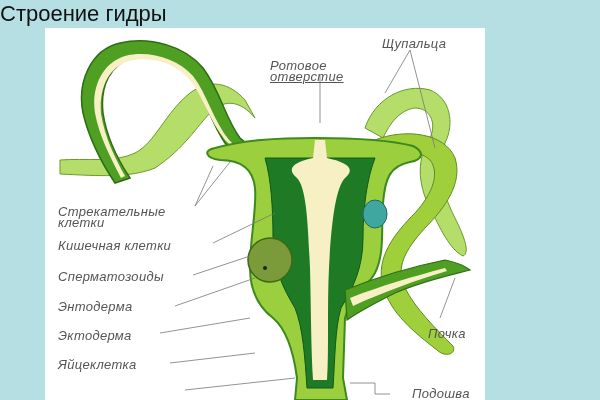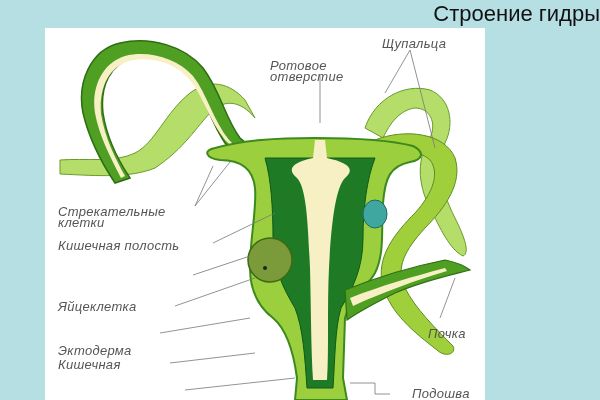--- a/index.html
+++ b/index.html
@@ -1,17 +1,17 @@
 <!DOCTYPE html>
 <html><head>
 <meta charset="utf-8">
 <style>
   html, body { margin:0; padding:0; }
   body { width:600px; height:400px; overflow:hidden; background:#b6dfe4; position:relative; font-family:"Liberation Sans", sans-serif; }
-  .title { position:absolute; left:0; top:0; width:600px; text-align:right; font-size:22px; color:#111; line-height:28px; }
+  .title { position:absolute; left:0; top:0; width:600px; text-align:left; font-size:22px; color:#111; line-height:28px; }
   .panel { position:absolute; left:45px; top:28px; width:440px; height:372px; background:#ffffff; overflow:hidden; }
   .panel svg { position:absolute; left:0; top:0; }
   .lbl { position:absolute; font-style:italic; font-size:13px; color:#555; letter-spacing:0.3px; line-height:11px; white-space:nowrap; }
 </style>
 </head>
 <body>
 
 <div class="title">Строение гидры</div>
 
 <div class="panel">
@@ -50,23 +50,24 @@
       <line x1="130" y1="278" x2="210" y2="250"></line>
       <line x1="115" y1="305" x2="205" y2="290"></line>
       <line x1="125" y1="335" x2="210" y2="325"></line>
       <line x1="140" y1="362" x2="250" y2="350"></line>
       <line x1="395" y1="290" x2="410" y2="250"></line>
       <polyline points="345,366 330,366 330,355 305,355"></polyline>
     </g>
   </svg>
 
   <div class="lbl" style="left:225px; top:32px;">Ротовое</div>
-  <div class="lbl" style="left:225px; top:43px;">отверстие</div>
+  <div class="lbl" style="left:225px; top:43px;text-decoration:underline;">отверстие</div>
   <div class="lbl" style="left:337px; top:10px;">Щупальца</div>
   <div class="lbl" style="left:13px; top:178px;">Стрекательные</div>
   <div class="lbl" style="left:13px; top:189px;">клетки</div>
-  <div class="lbl" style="left:13px; top:212px;">Кишечная полость</div>
-  <div class="lbl" style="left:13px; top:273px;">Яйцеклетка</div>
-  <div class="lbl" style="left:13px; top:302px;margin-top:15px;">Эктодерма</div>
-  <div class="lbl" style="left:13px; top:331px;">Кишечная</div>
+  <div class="lbl" style="left:13px; top:212px;">Кишечная клетки</div>
+  <div class="lbl" style="left:13px; top:243px;">Сперматозоиды</div>
+  <div class="lbl" style="left:13px; top:273px;">Энтодерма</div>
+  <div class="lbl" style="left:13px; top:302px;">Эктодерма</div>
+  <div class="lbl" style="left:13px; top:331px;">Яйцеклетка</div>
   <div class="lbl" style="left:383px; top:300px;text-align:right;">Почка</div>
   <div class="lbl" style="left:367px; top:360px;">Подошва</div>
 </div>
 
 </body></html>

